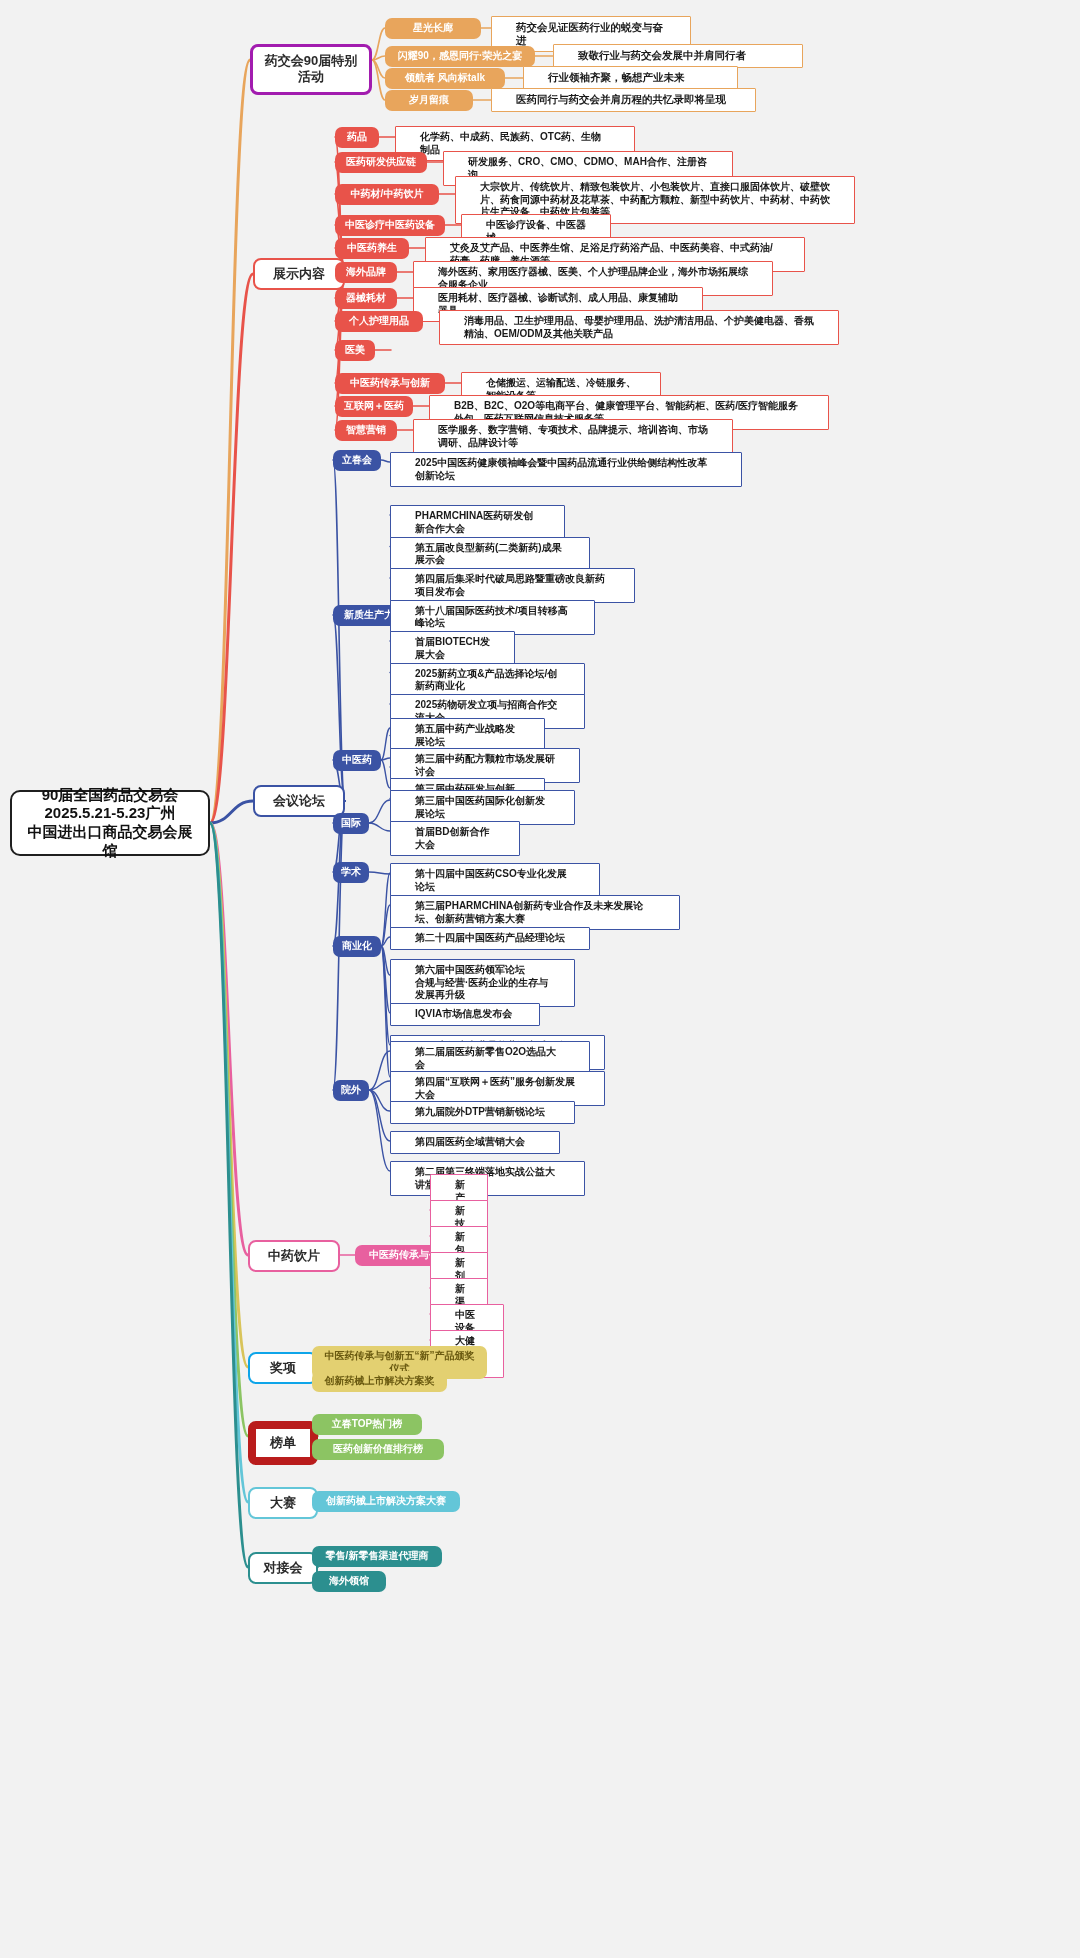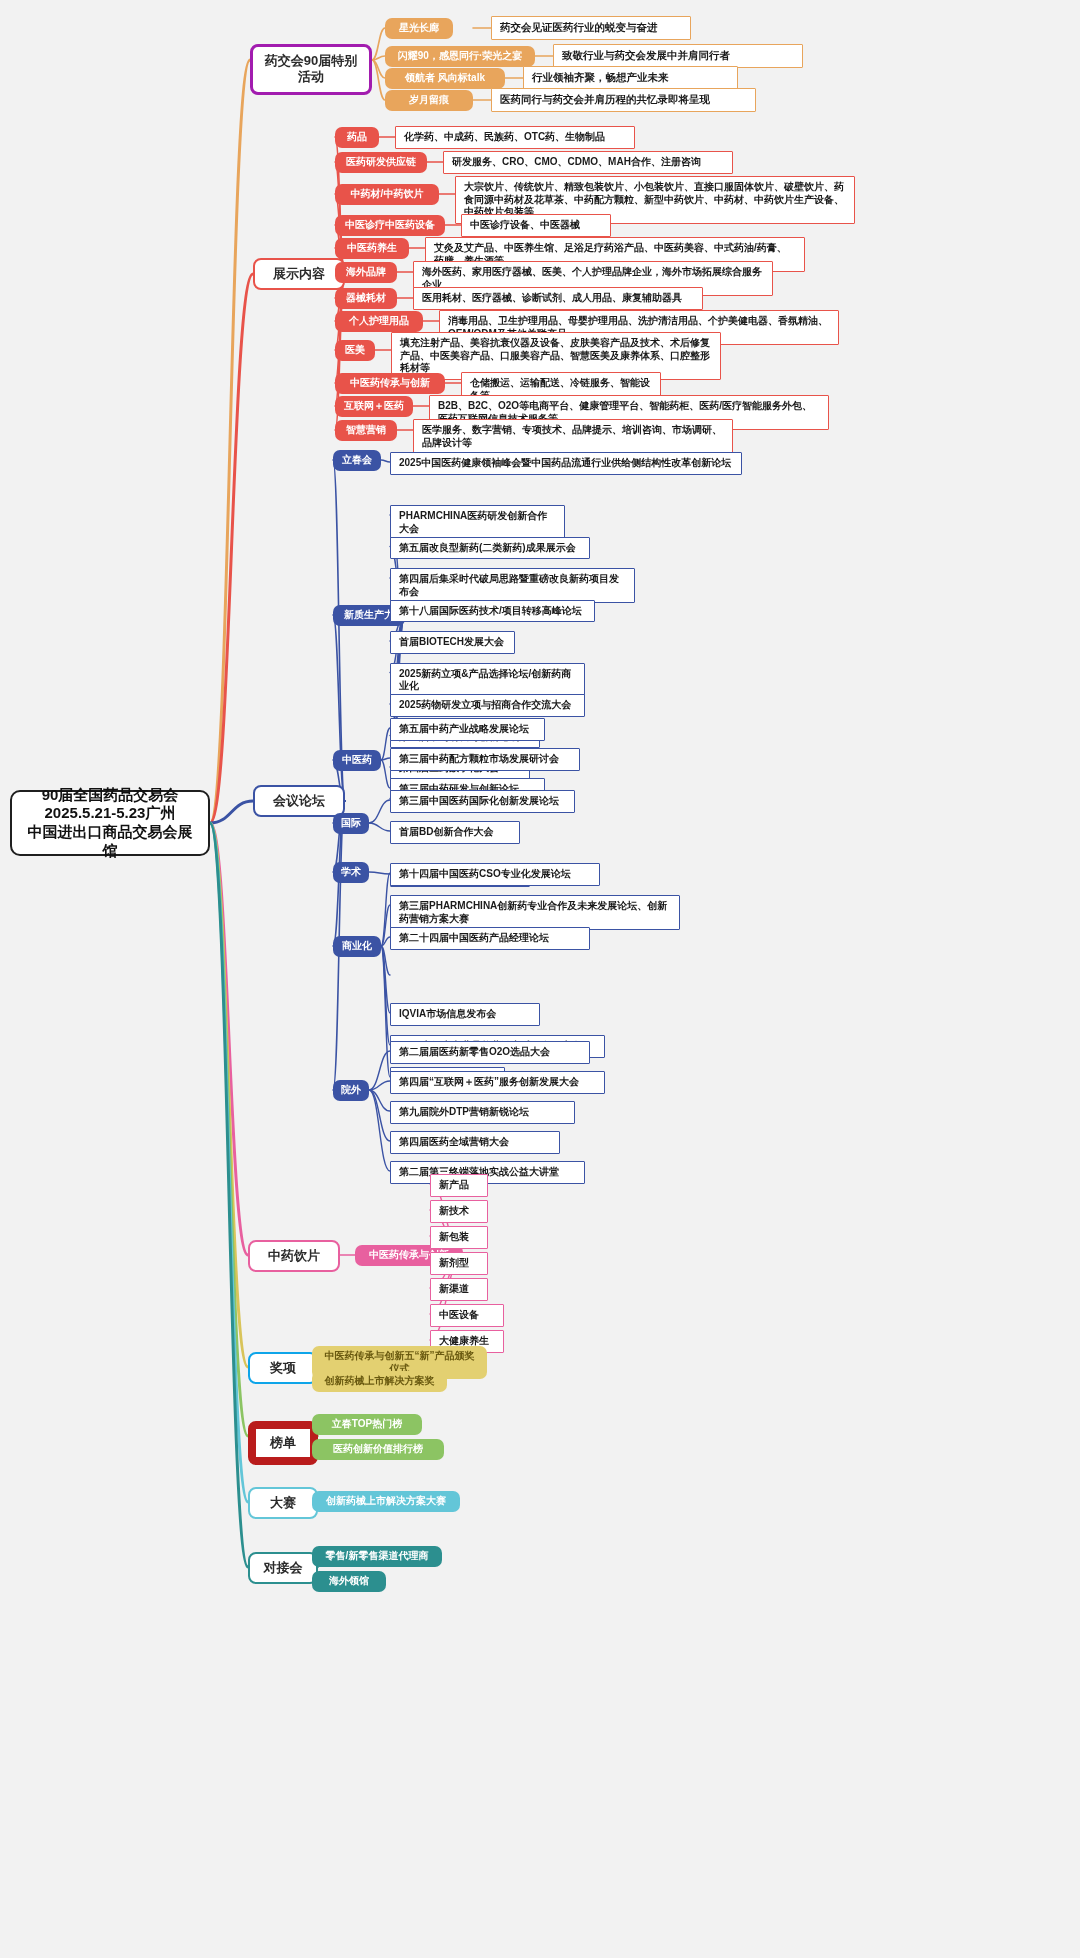--- a/index.html
+++ b/index.html
@@ -18,21 +18,21 @@
   .root{
     border:2px solid #1f1f1f;border-radius:10px;background:#ffffff;
     color:#111;font-weight:bold;font-size:15px;text-align:center;
     justify-content:center;padding:8px 10px;
   }
   
   .pill{border-radius:7px;color:#fff;font-weight:bold;font-size:11px;
         padding:4px 8px;justify-content:center;text-align:center;}
   
   .leaf{border-radius:1px;background:#fff;border:1.6px solid #ccc;
-        color:#1a1a1a;font-weight:bold;font-size:11.5px;padding:4px 8px;}
+        color:#1a1a1a;font-weight:bold;font-size:11.5px;padding:4px 24px;}
 
   
   .cat{border-radius:8px;background:#fff;font-weight:bold;font-size:13px;
        padding:6px 10px;justify-content:center;text-align:center;}
 
   
   .c-orange{border:3px solid #a21caf;color:#2b2b2b;}
   .p-orange{background:#e8a55c;}
   .l-orange{border-color:#e8a55c;}
 
@@ -157,21 +157,21 @@
       <path d="M210,823 C229,823 229,1502 248,1502" stroke="#63c6d8" fill="none" stroke-width="3" stroke-linecap="round"></path>
       <path d="M318,1502 C315,1502 315,1501 312,1501" stroke="#63c6d8" fill="none" stroke-width="1.5" stroke-linecap="round"></path>
       <path d="M210,823 C229,823 229,1567 248,1567" stroke="#2c8f8f" fill="none" stroke-width="3" stroke-linecap="round"></path>
       <path d="M318,1567 C315,1567 315,1556 312,1556" stroke="#2c8f8f" fill="none" stroke-width="1.5" stroke-linecap="round"></path>
       <path d="M318,1567 C315,1567 315,1581 312,1581" stroke="#2c8f8f" fill="none" stroke-width="1.5" stroke-linecap="round"></path>
     </svg>
 <div class="node root" style="left: 10px; top: 790px; width: 200px; min-height: 66px; height: 66px;">90届全国药品交易会
 2025.5.21-5.23广州
 中国进出口商品交易会展馆</div>
     <div class="node cat c-orange" style="left: 250px; top: 44px; width: 122px; min-height: 32px;">药交会90届特别活动</div>
-    <div class="node pill p-orange tiny" style="left: 385px; top: 18px; width: 68px; min-height: 20px;">星光长廊</div>
+    <div class="node pill p-orange tiny" style="left: 385px; top: 18px; width: 96px; min-height: 20px;">星光长廊</div>
     <div class="node leaf l-orange small" style="left: 491px; top: 16px; width: 200px; min-height: 24px;">药交会见证医药行业的蜕变与奋进</div>
     <div class="node pill p-orange tiny" style="left: 385px; top: 46px; width: 150px; min-height: 20px;">闪耀90，感恩同行·荣光之宴</div>
     <div class="node leaf l-orange small" style="left: 553px; top: 44px; width: 250px; min-height: 24px;">致敬行业与药交会发展中并肩同行者</div>
     <div class="node pill p-orange tiny" style="left: 385px; top: 68px; width: 120px; min-height: 20px;">领航者 风向标talk</div>
     <div class="node leaf l-orange small" style="left: 523px; top: 66px; width: 215px; min-height: 24px;">行业领袖齐聚，畅想产业未来</div>
     <div class="node pill p-orange tiny" style="left: 385px; top: 90px; width: 88px; min-height: 20px;">岁月留痕</div>
     <div class="node leaf l-orange small" style="left: 491px; top: 88px; width: 265px; min-height: 24px;">医药同行与药交会并肩历程的共忆录即将呈现</div>
     <div class="node cat c-red" style="left: 253px; top: 258px; width: 92px; min-height: 32px;">展示内容</div>
     <div class="node pill p-red tiny" style="left: 335px; top: 127px; width: 44px; min-height: 20px;">药品</div>
     <div class="node leaf l-red tiny" style="left: 395px; top: 126px; width: 240px; min-height: 22px;">化学药、中成药、民族药、OTC药、生物制品</div>
@@ -183,21 +183,20 @@
     <div class="node leaf l-red tiny" style="left: 461px; top: 214px; width: 150px; min-height: 22px;">中医诊疗设备、中医器械</div>
     <div class="node pill p-red tiny" style="left: 335px; top: 238px; width: 74px; min-height: 20px;">中医药养生</div>
     <div class="node leaf l-red tiny" style="left: 425px; top: 237px; width: 380px; min-height: 22px;">艾灸及艾产品、中医养生馆、足浴足疗药浴产品、中医药美容、中式药油/药膏、药膳、养生酒等</div>
     <div class="node pill p-red tiny" style="left: 335px; top: 262px; width: 62px; min-height: 20px;">海外品牌</div>
     <div class="node leaf l-red tiny" style="left: 413px; top: 261px; width: 360px; min-height: 22px;">海外医药、家用医疗器械、医美、个人护理品牌企业，海外市场拓展综合服务企业</div>
     <div class="node pill p-red tiny" style="left: 335px; top: 288px; width: 62px; min-height: 20px;">器械耗材</div>
     <div class="node leaf l-red tiny" style="left: 413px; top: 287px; width: 290px; min-height: 22px;">医用耗材、医疗器械、诊断试剂、成人用品、康复辅助器具</div>
     <div class="node pill p-red tiny" style="left: 335px; top: 311px; width: 88px; min-height: 20px;">个人护理用品</div>
     <div class="node leaf l-red tiny" style="left: 439px; top: 310px; width: 400px; min-height: 22px;">消毒用品、卫生护理用品、母婴护理用品、洗护清洁用品、个护美健电器、香氛精油、OEM/ODM及其他关联产品</div>
     <div class="node pill p-red tiny" style="left: 335px; top: 340px; width: 40px; min-height: 20px;">医美</div>
-    <div class="node leaf l-red tiny" style="left: 391px; top: 332px; width: 330px; min-height: 36px;">填充注射产品、美容抗衰仪器及设备、皮肤美容产品及技术、术后修复产品、中医美容产品、口服美容产品、智慧医美及康养体系、口腔整形耗材等</div>
     <div class="node pill p-red tiny" style="left: 335px; top: 373px; width: 110px; min-height: 20px;">中医药传承与创新</div>
     <div class="node leaf l-red tiny" style="left: 461px; top: 372px; width: 200px; min-height: 22px;">仓储搬运、运输配送、冷链服务、智能设备等</div>
     <div class="node pill p-red tiny" style="left: 335px; top: 396px; width: 78px; min-height: 20px; text-align: right;">互联网＋医药</div>
     <div class="node leaf l-red tiny" style="left: 429px; top: 395px; width: 400px; min-height: 22px;">B2B、B2C、O2O等电商平台、健康管理平台、智能药柜、医药/医疗智能服务外包、医药互联网信息技术服务等</div>
     <div class="node pill p-red tiny" style="left: 335px; top: 420px; width: 62px; min-height: 20px;">智慧营销</div>
     <div class="node leaf l-red tiny" style="left: 413px; top: 419px; width: 320px; min-height: 22px;">医学服务、数字营销、专项技术、品牌提示、培训咨询、市场调研、品牌设计等</div>
     <div class="node cat c-blue" style="left: 253px; top: 785px; width: 92px; min-height: 32px;">会议论坛</div>
     <div class="node pill p-blue tiny" style="left: 333px; top: 450px; width: 48px; min-height: 20px;">立春会</div>
     <div class="node leaf l-blue tiny" style="left: 390px; top: 452px; width: 352px; min-height: 20px;">2025中国医药健康领袖峰会暨中国药品流通行业供给侧结构性改革创新论坛</div>
     <div class="node pill p-blue tiny" style="left: 333px; top: 605px; width: 72px; min-height: 20px;">新质生产力</div>
@@ -217,20 +216,22 @@
     <div class="node leaf l-blue tiny" style="left: 390px; top: 778px; width: 155px; min-height: 20px;">第三届中药研发与创新论坛</div>
     <div class="node pill p-blue tiny" style="left: 333px; top: 813px; width: 36px; min-height: 20px;">国际</div>
     <div class="node leaf l-blue tiny" style="left: 390px; top: 790px; width: 185px; min-height: 20px;">第三届中国医药国际化创新发展论坛</div>
     <div class="node leaf l-blue tiny" style="left: 390px; top: 821px; width: 130px; min-height: 20px;">首届BD创新合作大会</div>
     <div class="node pill p-blue tiny" style="left: 333px; top: 862px; width: 36px; min-height: 20px;">学术</div>
     <div class="node leaf l-blue tiny" style="left: 390px; top: 864px; width: 140px; min-height: 20px;">基layer新产品新技术论坛</div>
     <div class="node pill p-blue tiny" style="left: 333px; top: 936px; width: 48px; min-height: 20px;">商业化</div>
     <div class="node leaf l-blue tiny" style="left: 390px; top: 863px; width: 210px; min-height: 20px;">第十四届中国医药CSO专业化发展论坛</div>
     <div class="node leaf l-blue tiny" style="left: 390px; top: 895px; width: 290px; min-height: 20px;">第三届PHARMCHINA创新药专业合作及未来发展论坛、创新药营销方案大赛</div>
     <div class="node leaf l-blue tiny" style="left: 390px; top: 927px; width: 200px; min-height: 20px;">第二十四届中国医药产品经理论坛</div>
+    <div class="node leaf l-blue tiny" style="left: 390px; top: 959px; width: 185px; min-height: 32px;">第六届中国医药领军论坛
+合规与经营·医药企业的生存与发展再升级</div>
     <div class="node leaf l-blue tiny" style="left: 390px; top: 1003px; width: 150px; min-height: 20px;">IQVIA市场信息发布会</div>
     <div class="node leaf l-blue tiny" style="left: 390px; top: 1035px; width: 215px; min-height: 20px;">2025大健康产业品牌营销高质量发展大会</div>
     <div class="node leaf l-blue tiny" style="left: 390px; top: 1067px; width: 115px; min-height: 20px;">第十三届翁卡论坛</div>
     <div class="node pill p-blue tiny" style="left: 333px; top: 1080px; width: 36px; min-height: 20px;">院外</div>
     <div class="node leaf l-blue tiny" style="left: 390px; top: 1041px; width: 200px; min-height: 20px;">第二届届医药新零售O2O选品大会</div>
     <div class="node leaf l-blue tiny" style="left: 390px; top: 1071px; width: 215px; min-height: 20px;">第四届“互联网＋医药”服务创新发展大会</div>
     <div class="node leaf l-blue tiny" style="left: 390px; top: 1101px; width: 185px; min-height: 20px;">第九届院外DTP营销新锐论坛</div>
     <div class="node leaf l-blue tiny" style="left: 390px; top: 1131px; width: 170px; min-height: 20px;">第四届医药全域营销大会</div>
     <div class="node leaf l-blue tiny" style="left: 390px; top: 1161px; width: 195px; min-height: 20px;">第二届第三终端落地实战公益大讲堂</div>
     <div class="node cat c-pink" style="left: 248px; top: 1240px; width: 92px; min-height: 30px;">中药饮片</div>

